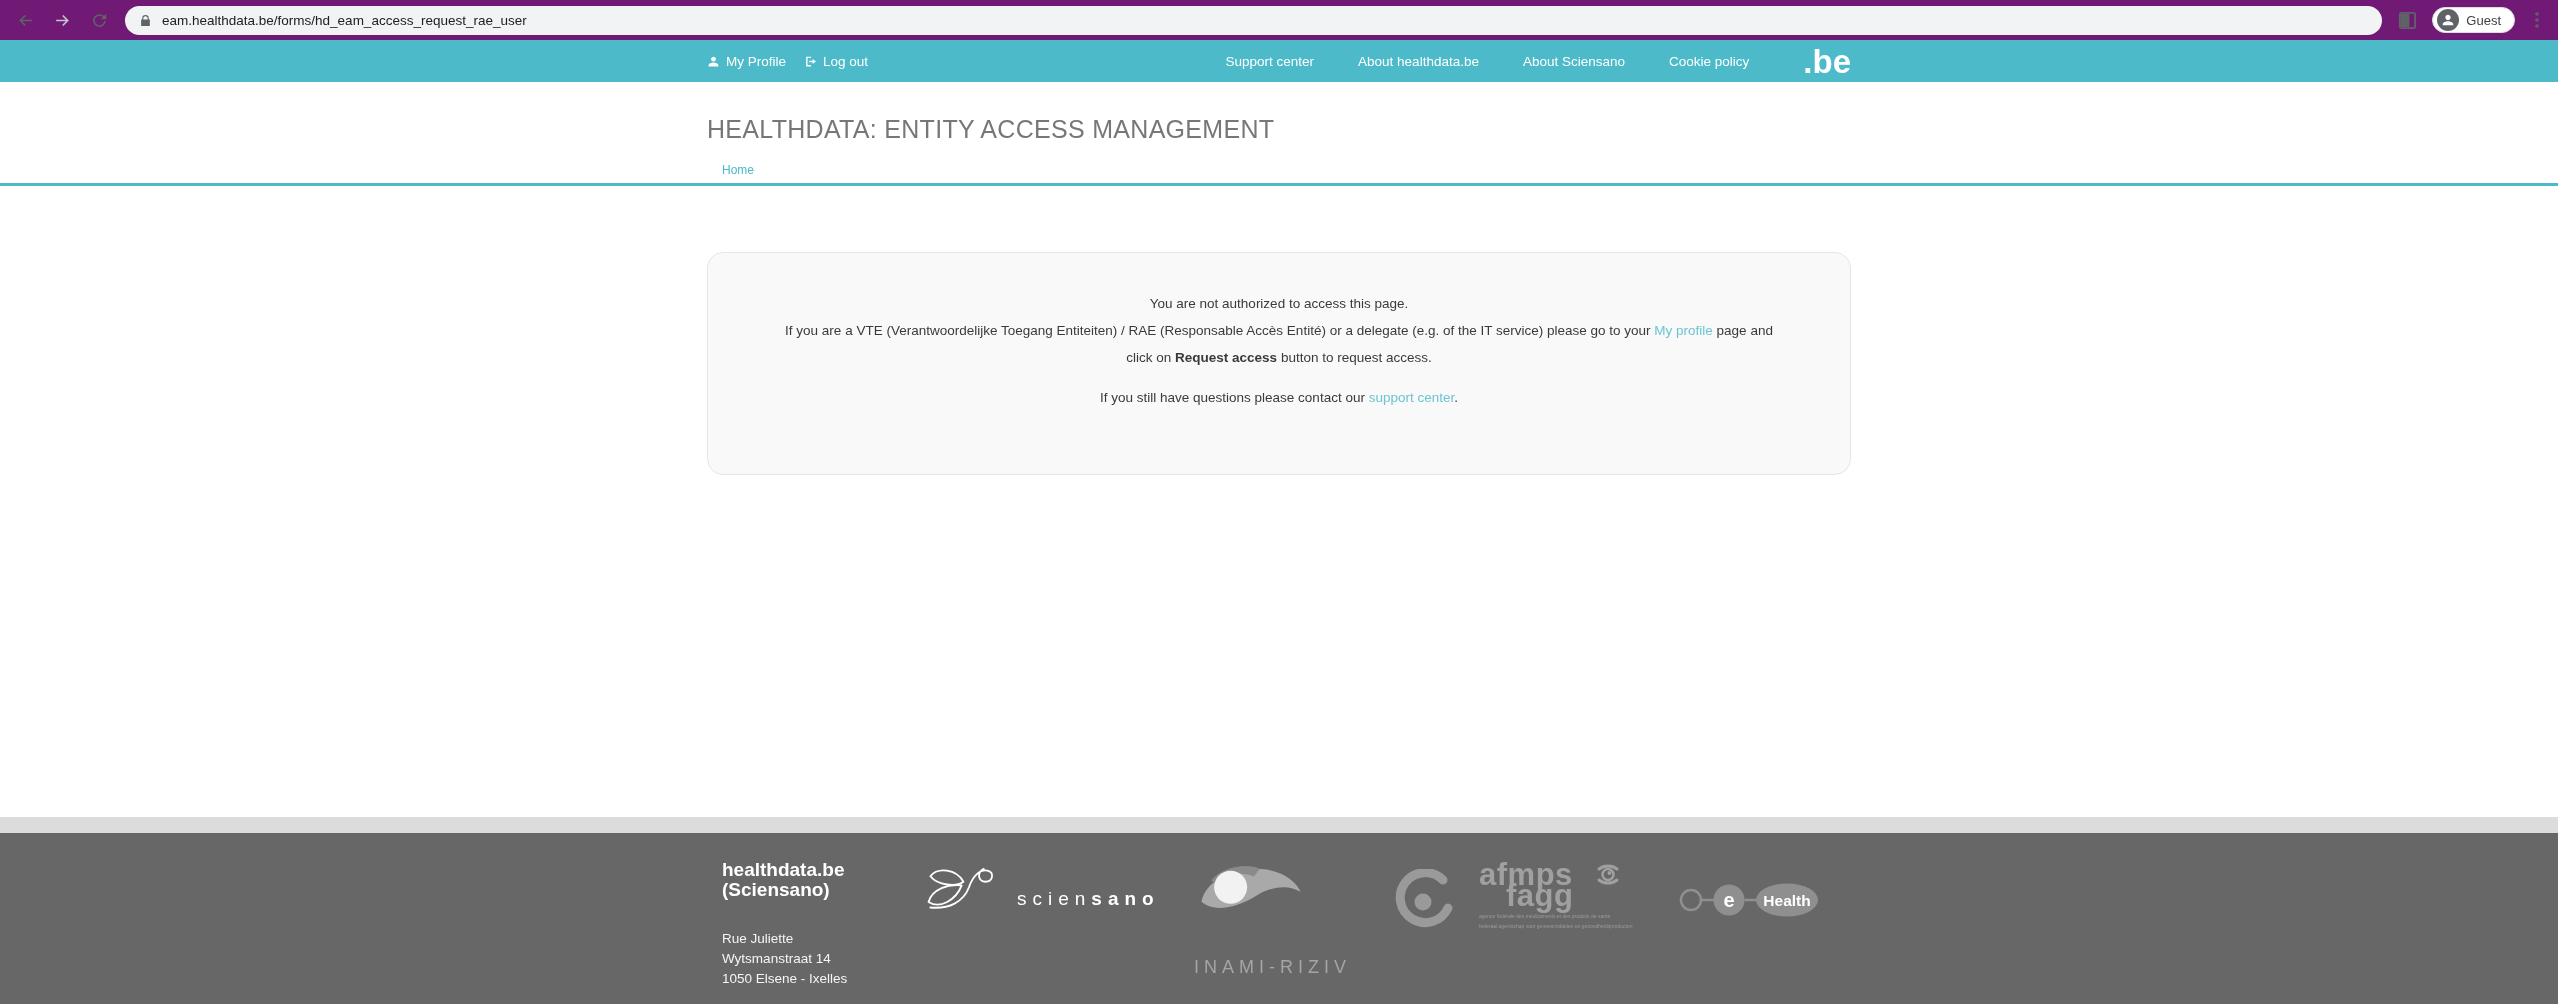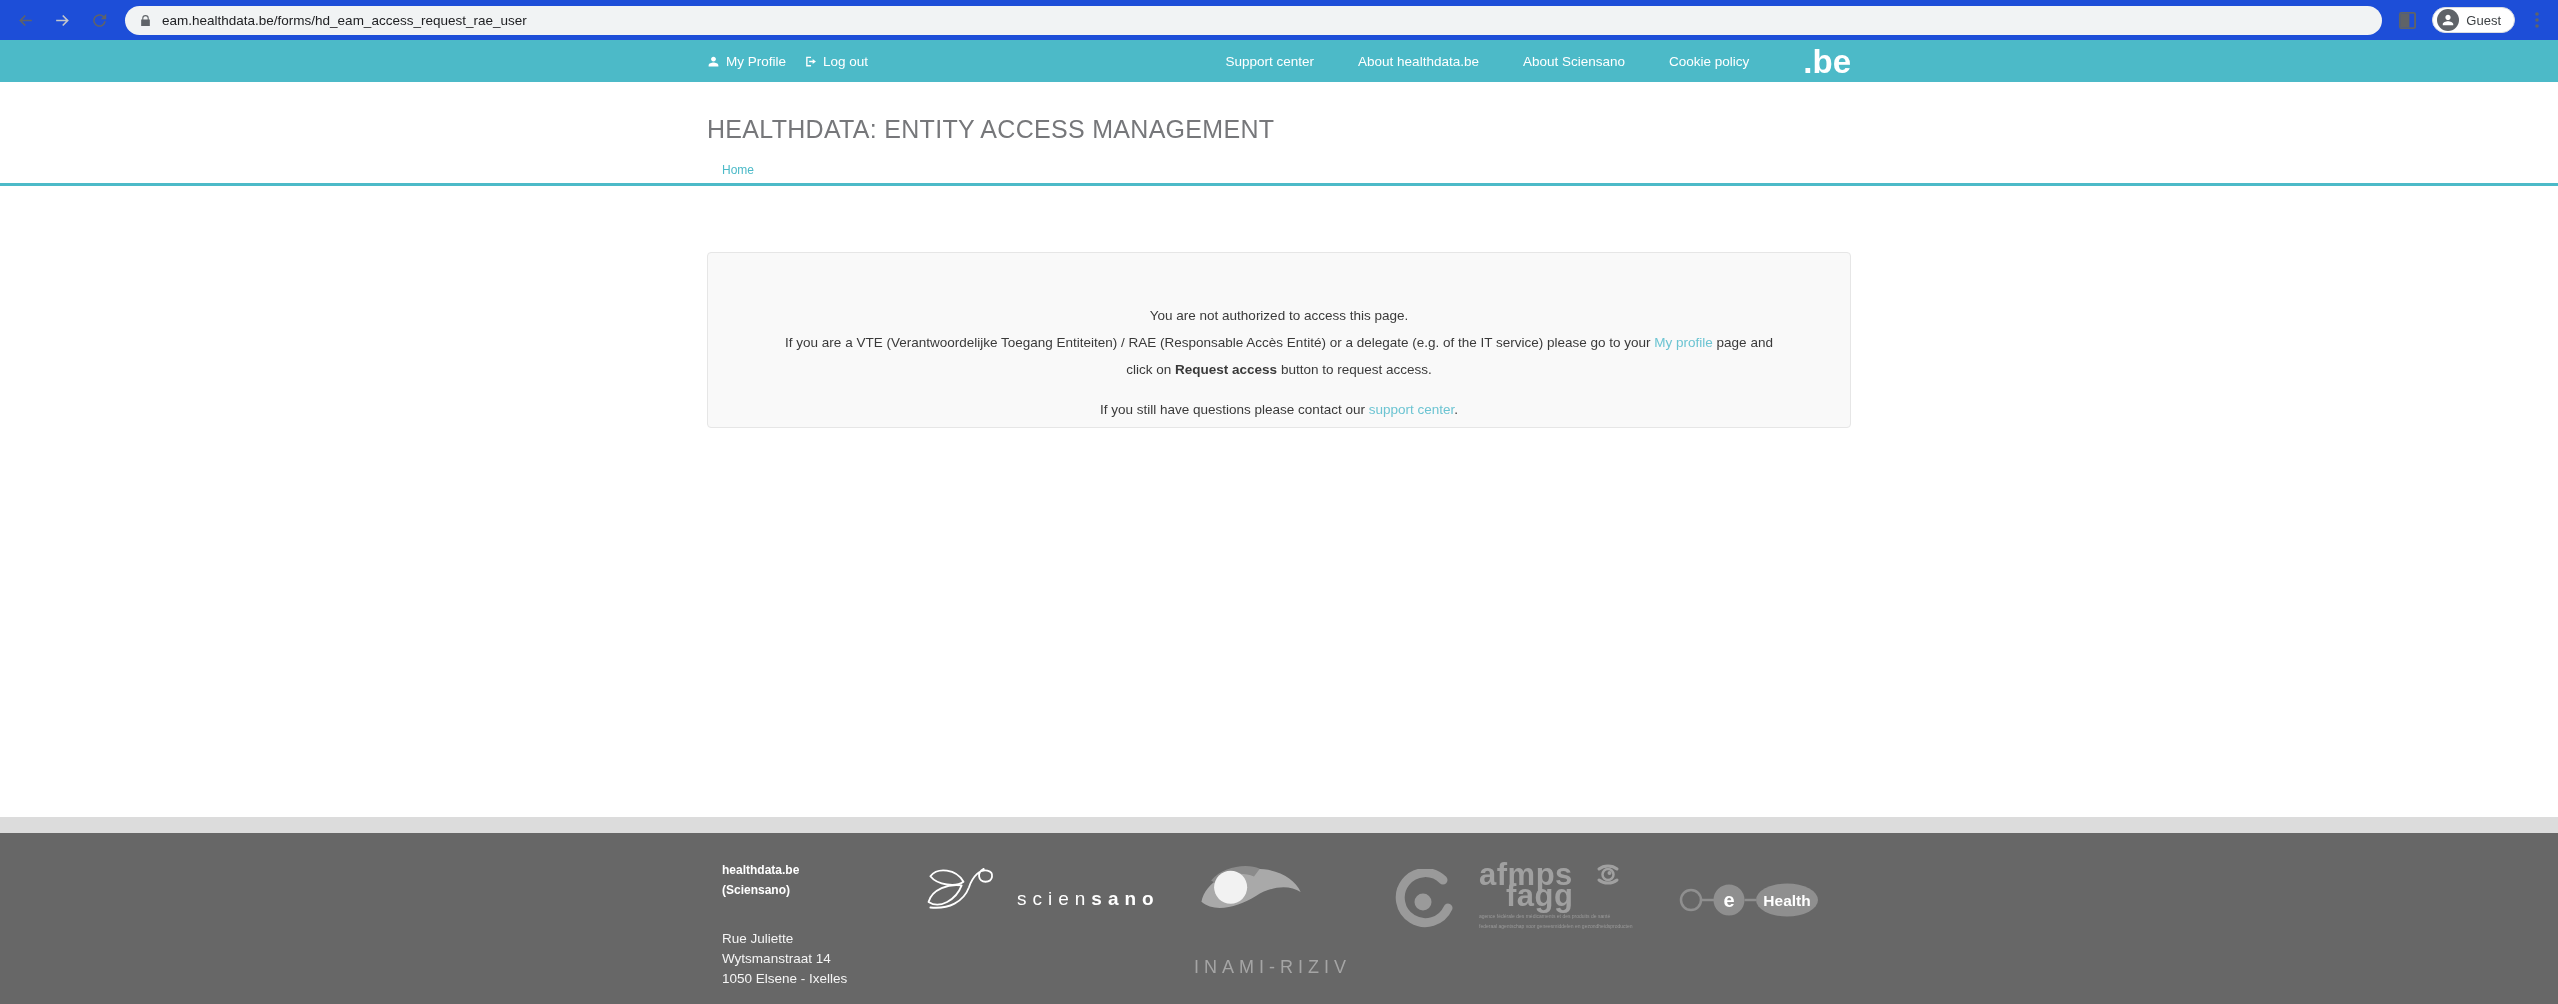--- a/index.html
+++ b/index.html
@@ -7,21 +7,21 @@
   body {
     width: 2558px; height: 1004px;
     font-family: "Liberation Sans", sans-serif;
     background: #ffffff;
     overflow: hidden;
   }
   a { text-decoration: none; cursor: pointer; }
 
   
   .chrome {
-    height: 40px; background: #1d4ed8;
+    height: 40px; background: #701a75;
     display: flex; align-items: center;
     padding: 0 14px; gap: 15px;
   }
   .chrome-btn { width: 22px; height: 22px; display: flex; align-items: center; justify-content: center; flex: none; }
   .chrome-btn svg { width: 19px; height: 19px; }
   .url-bar {
     flex: 1; height: 29px; background: #f1f3f4;
     border-radius: 15px; display: flex; align-items: center;
     padding: 0 14px; gap: 10px; min-width: 0;
   }
@@ -60,36 +60,36 @@
   .page-title {
     margin: 0; font-size: 25px; font-weight: 400;
     color: #76777a; letter-spacing: 0.3px; line-height: 28px;
   }
   .breadcrumb { margin: 20px 0 0 15px; font-size: 12px; }
   .breadcrumb a { color: #4cbac8; }
 
   
   .main { height: 631px; background: #ffffff; }
   .message-box {
-    width: 1144px; height: 176px; margin: 0 auto; position: relative; top: 66px;
-    background: #f9f9f9; border: 1px solid #e6e6e6; border-radius: 4px;
-    padding-top: 49px; text-align: center;
+    width: 1144px; height: 223px; margin: 0 auto; position: relative; top: 66px;
+    background: #f9f9f9; border: 1px solid #e6e6e6; border-radius: 16px;
+    padding-top: 37px; text-align: center;
     font-size: 13.5px; color: #3a3a3a; line-height: 27px;
   }
   .message-box a { color: #6cc4d2; }
   .msg-par2 { margin-top: 13px; }
 
   
   .strip { height: 16px; background: #dcdcdc; }
 
   
   .footer { height: 171px; background: #676767; }
   .footer-inner { width: 1144px; height: 100%; margin: 0 auto; position: relative; }
   .org-block { position: absolute; left: 15px; top: 27px; }
-  .org-name { font-size: 12px; font-weight: bold; color: #ffffff; line-height: 20px; }
+  .org-name { font-size: 19px; font-weight: bold; color: #ffffff; line-height: 20px; }
   .org-address { margin-top: 29px; font-size: 13.5px; color: #f5f5f5; line-height: 20px; }
 
   .sciensano-logo { position: absolute; left: 216px; top: 28px; display: flex; align-items: flex-end; }
   .sciensano-text { font-size: 19px; letter-spacing: 6px; color: #ffffff; margin: 0 0 9px 2px; white-space: nowrap; }
   .sciensano-text b { font-weight: bold; }
 
   .inami-logo { position: absolute; left: 487px; top: 26px; }
   .inami-text { font-size: 18px; letter-spacing: 5px; color: #a5a5a5; margin-top: 22px; white-space: nowrap; }
 
   .spiral-logo { position: absolute; left: 678px; top: 36px; }

